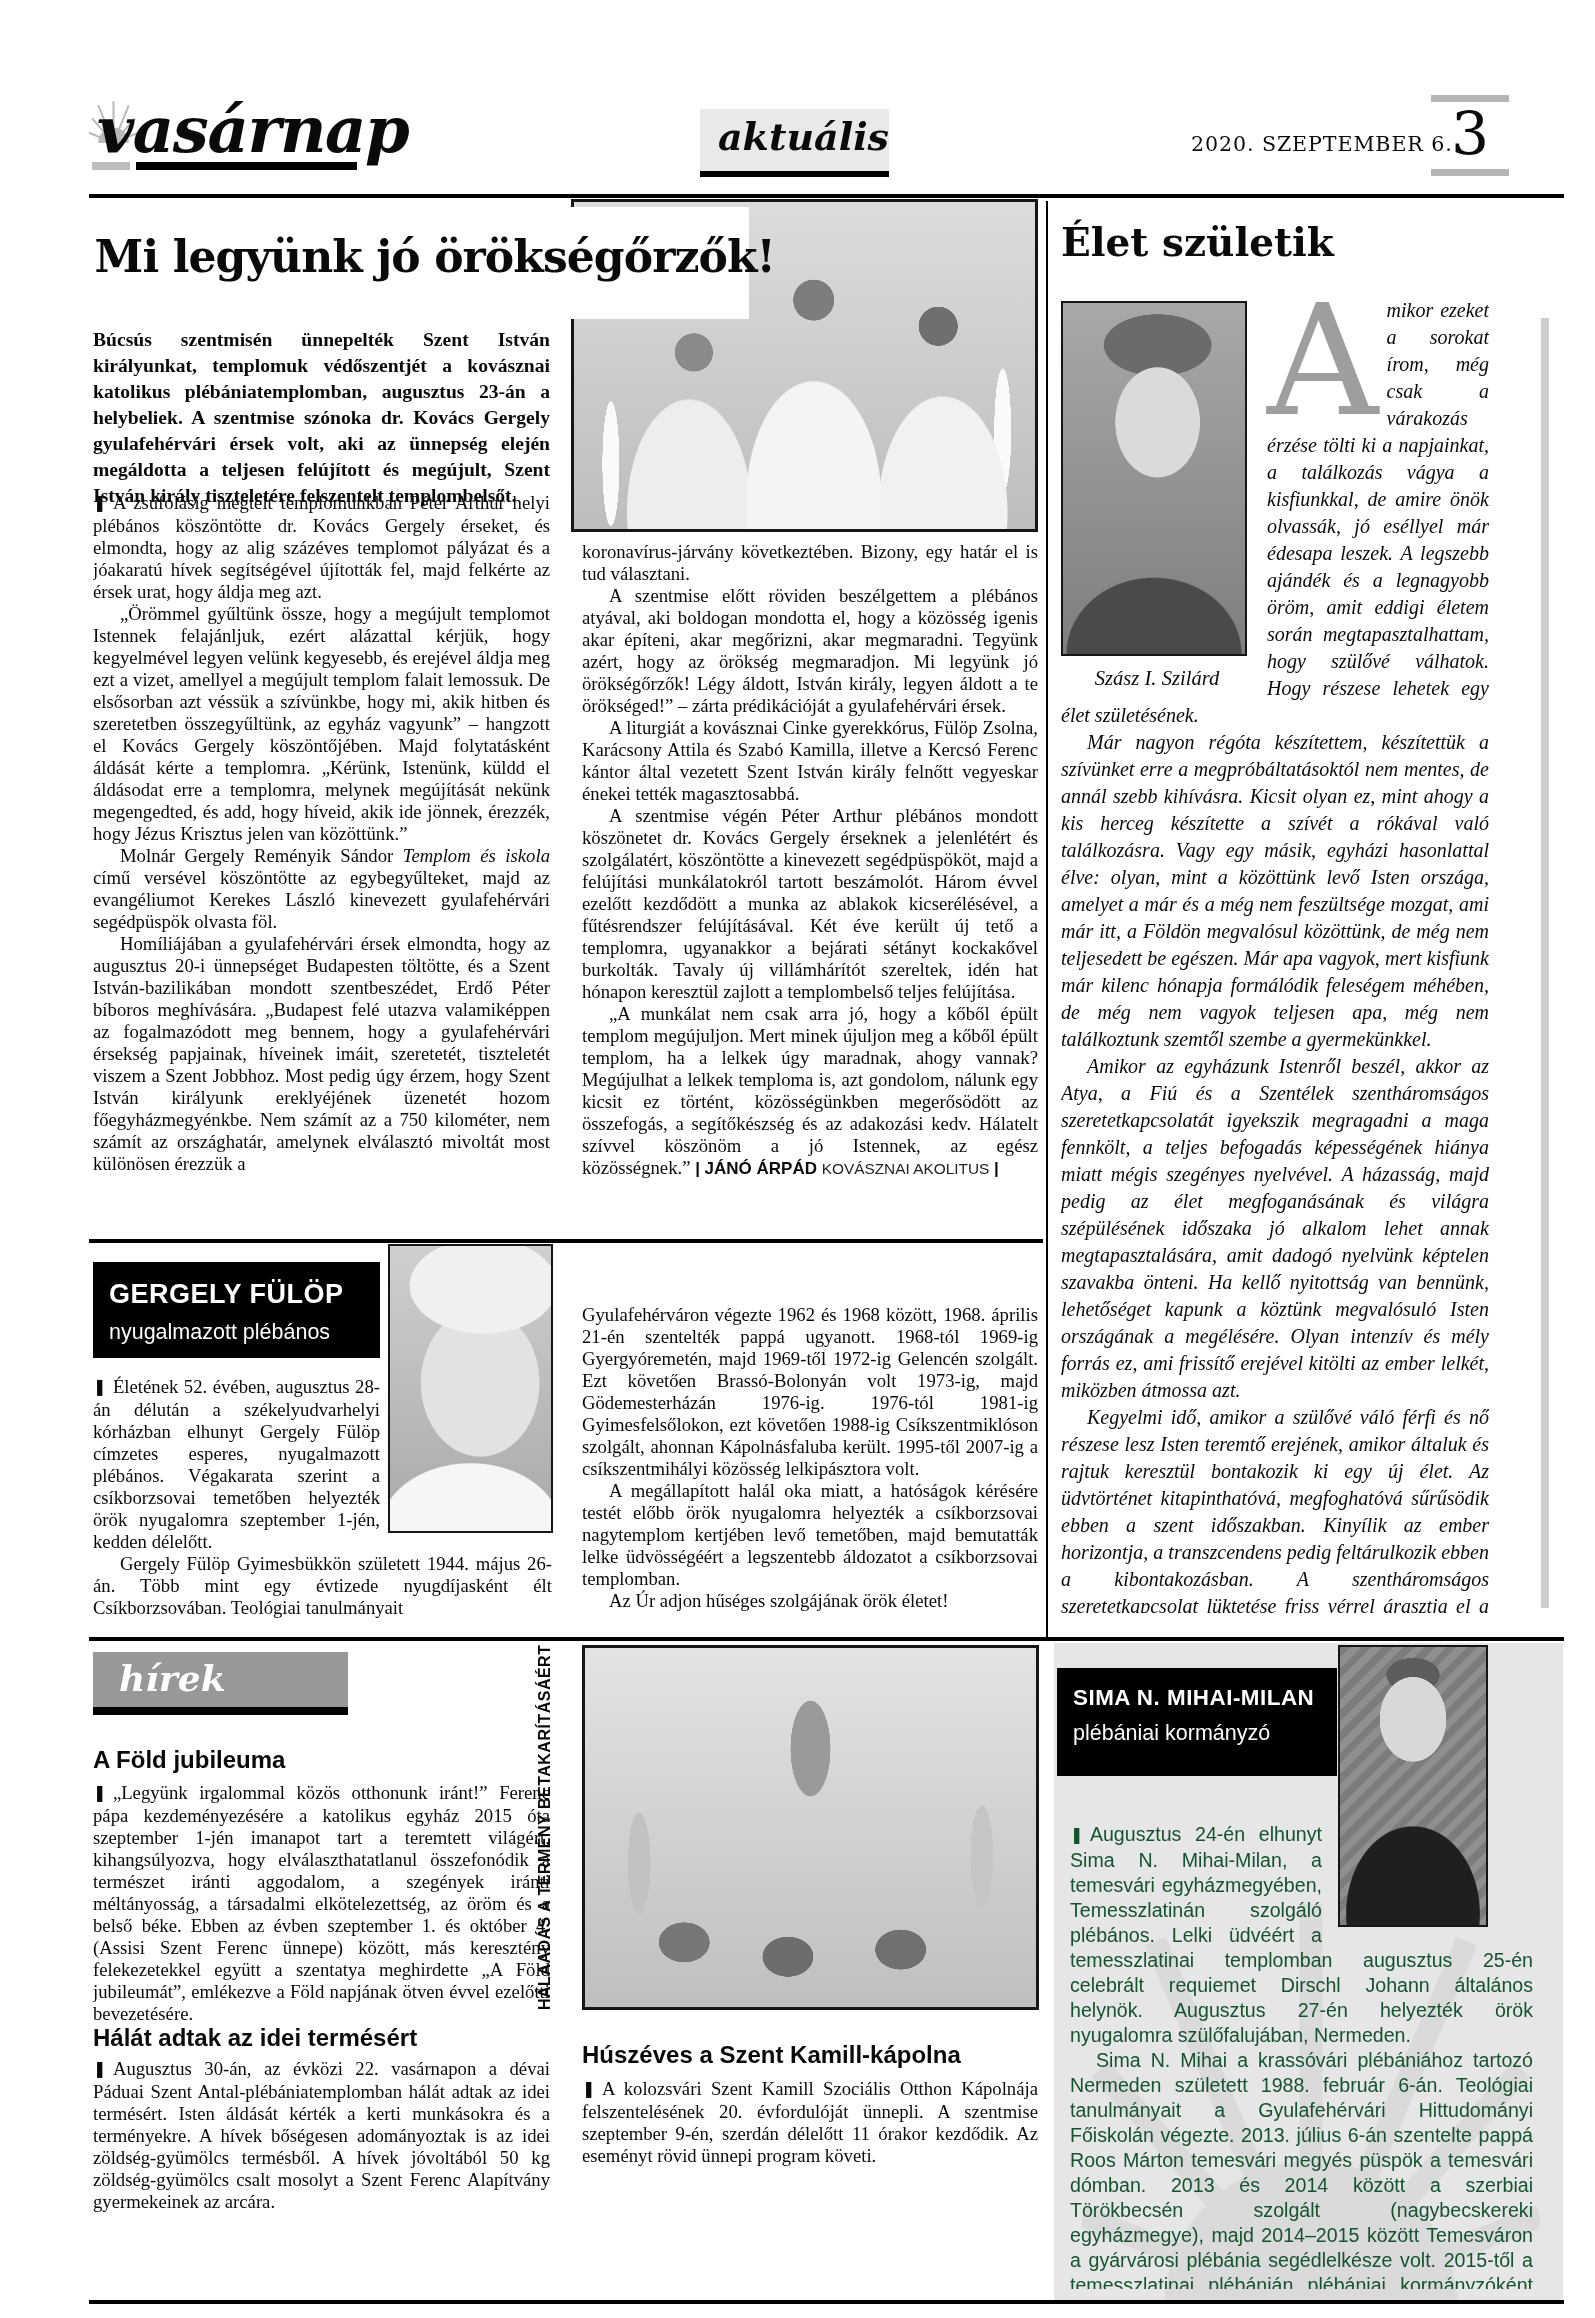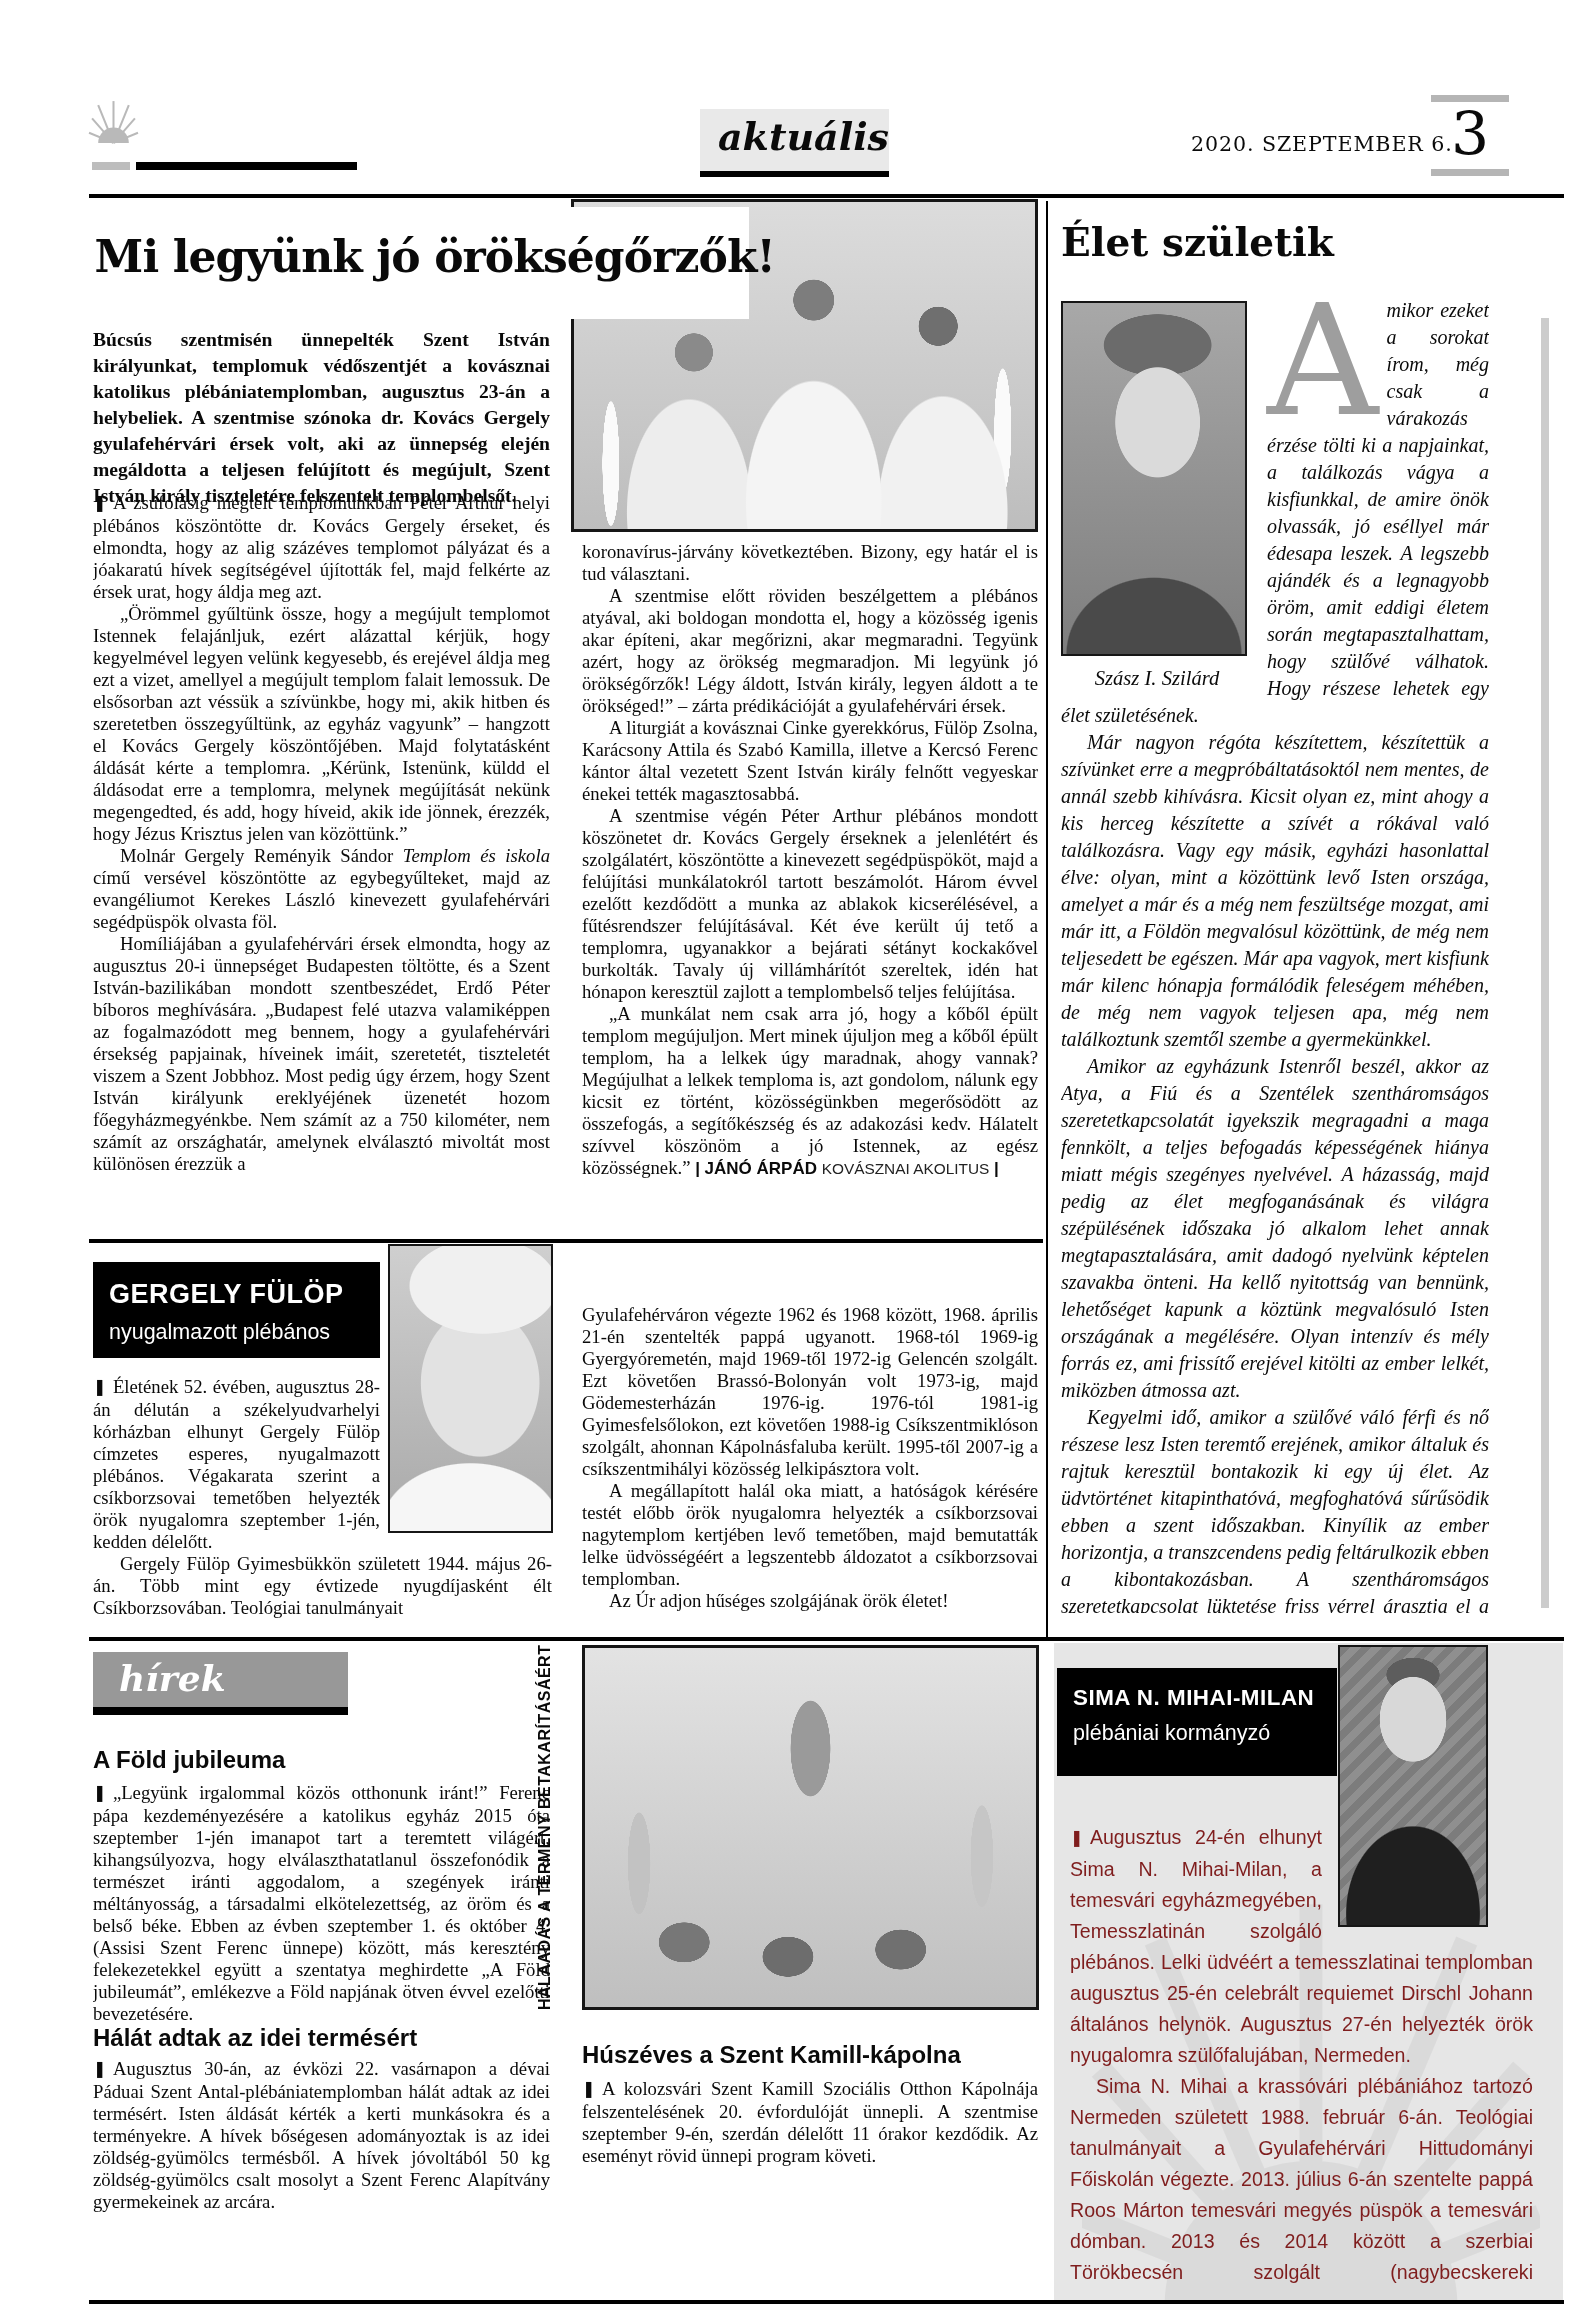--- a/index.html
+++ b/index.html
@@ -91,22 +91,22 @@
   .news-title { font-family:"Liberation Sans", sans-serif; font-weight:bold; font-size:24px; }
   .news-body { font-size:18.7px; line-height:22px; text-align:justify; }
 
   
   .vert-label { writing-mode:vertical-rl; transform:rotate(180deg);
                 font-family:"Liberation Sans", sans-serif; font-weight:bold; font-size:16px;
                 letter-spacing:0.5px; white-space:nowrap; }
 
   
   .sima-bg { background:#e6e6e6; overflow:hidden; }
-  .sima-body { font-family:"Liberation Sans", sans-serif; font-size:19.6px; line-height:31px;
-               text-align:justify; overflow:hidden; color:#7f1d1d; }
+  .sima-body { font-family:"Liberation Sans", sans-serif; font-size:19.6px; line-height:25px;
+               text-align:justify; overflow:hidden; color:#14532d; }
   .sima-body p.ind { text-indent:26px; }
   .watermark { opacity:0.55; }
 </style>
 </head>
 <body>
 
 <div class="page">
 
   <div class="abs" style="left:88px; top:97px; width:51px; height:51px;">
     <svg width="51" height="51" viewBox="0 0 100 100">
@@ -115,20 +115,21 @@
           <line x1="50" y1="90" x2="20" y2="16"></line>
         <line x1="50" y1="90" x2="80" y2="16"></line>
           <line x1="50" y1="90" x2="8" y2="42"></line>
         <line x1="50" y1="90" x2="92" y2="42"></line>
           <line x1="50" y1="90" x2="2" y2="70"></line>
         <line x1="50" y1="90" x2="98" y2="70"></line>
       </g>
       <path d="M20 90 A30 30 0 0 1 80 90 Z" fill="#b9b9b9"></path>
     </svg>
   </div>
+  <div class="abs logo-text" style="left:97px; top:92px;">vasárnap</div>
   <div class="abs logo-underline-gray" style="left:92px; top:162px; width:38px; height:7.5px;"></div>
   <div class="abs logo-underline-black" style="left:136px; top:162px; width:221px; height:7.5px;"></div>
 
   <div class="abs section-box" style="left:700px; top:109px; width:189px; height:68px;">
     <div class="section-label">aktuális</div>
   </div>
 
   <div class="abs date-text" style="left:1191px; top:132px;">2020. SZEPTEMBER 6.</div>
 
   <div class="abs pagenum-bar" style="left:1431px; top:95px; width:78px; height:6.5px;"></div>

